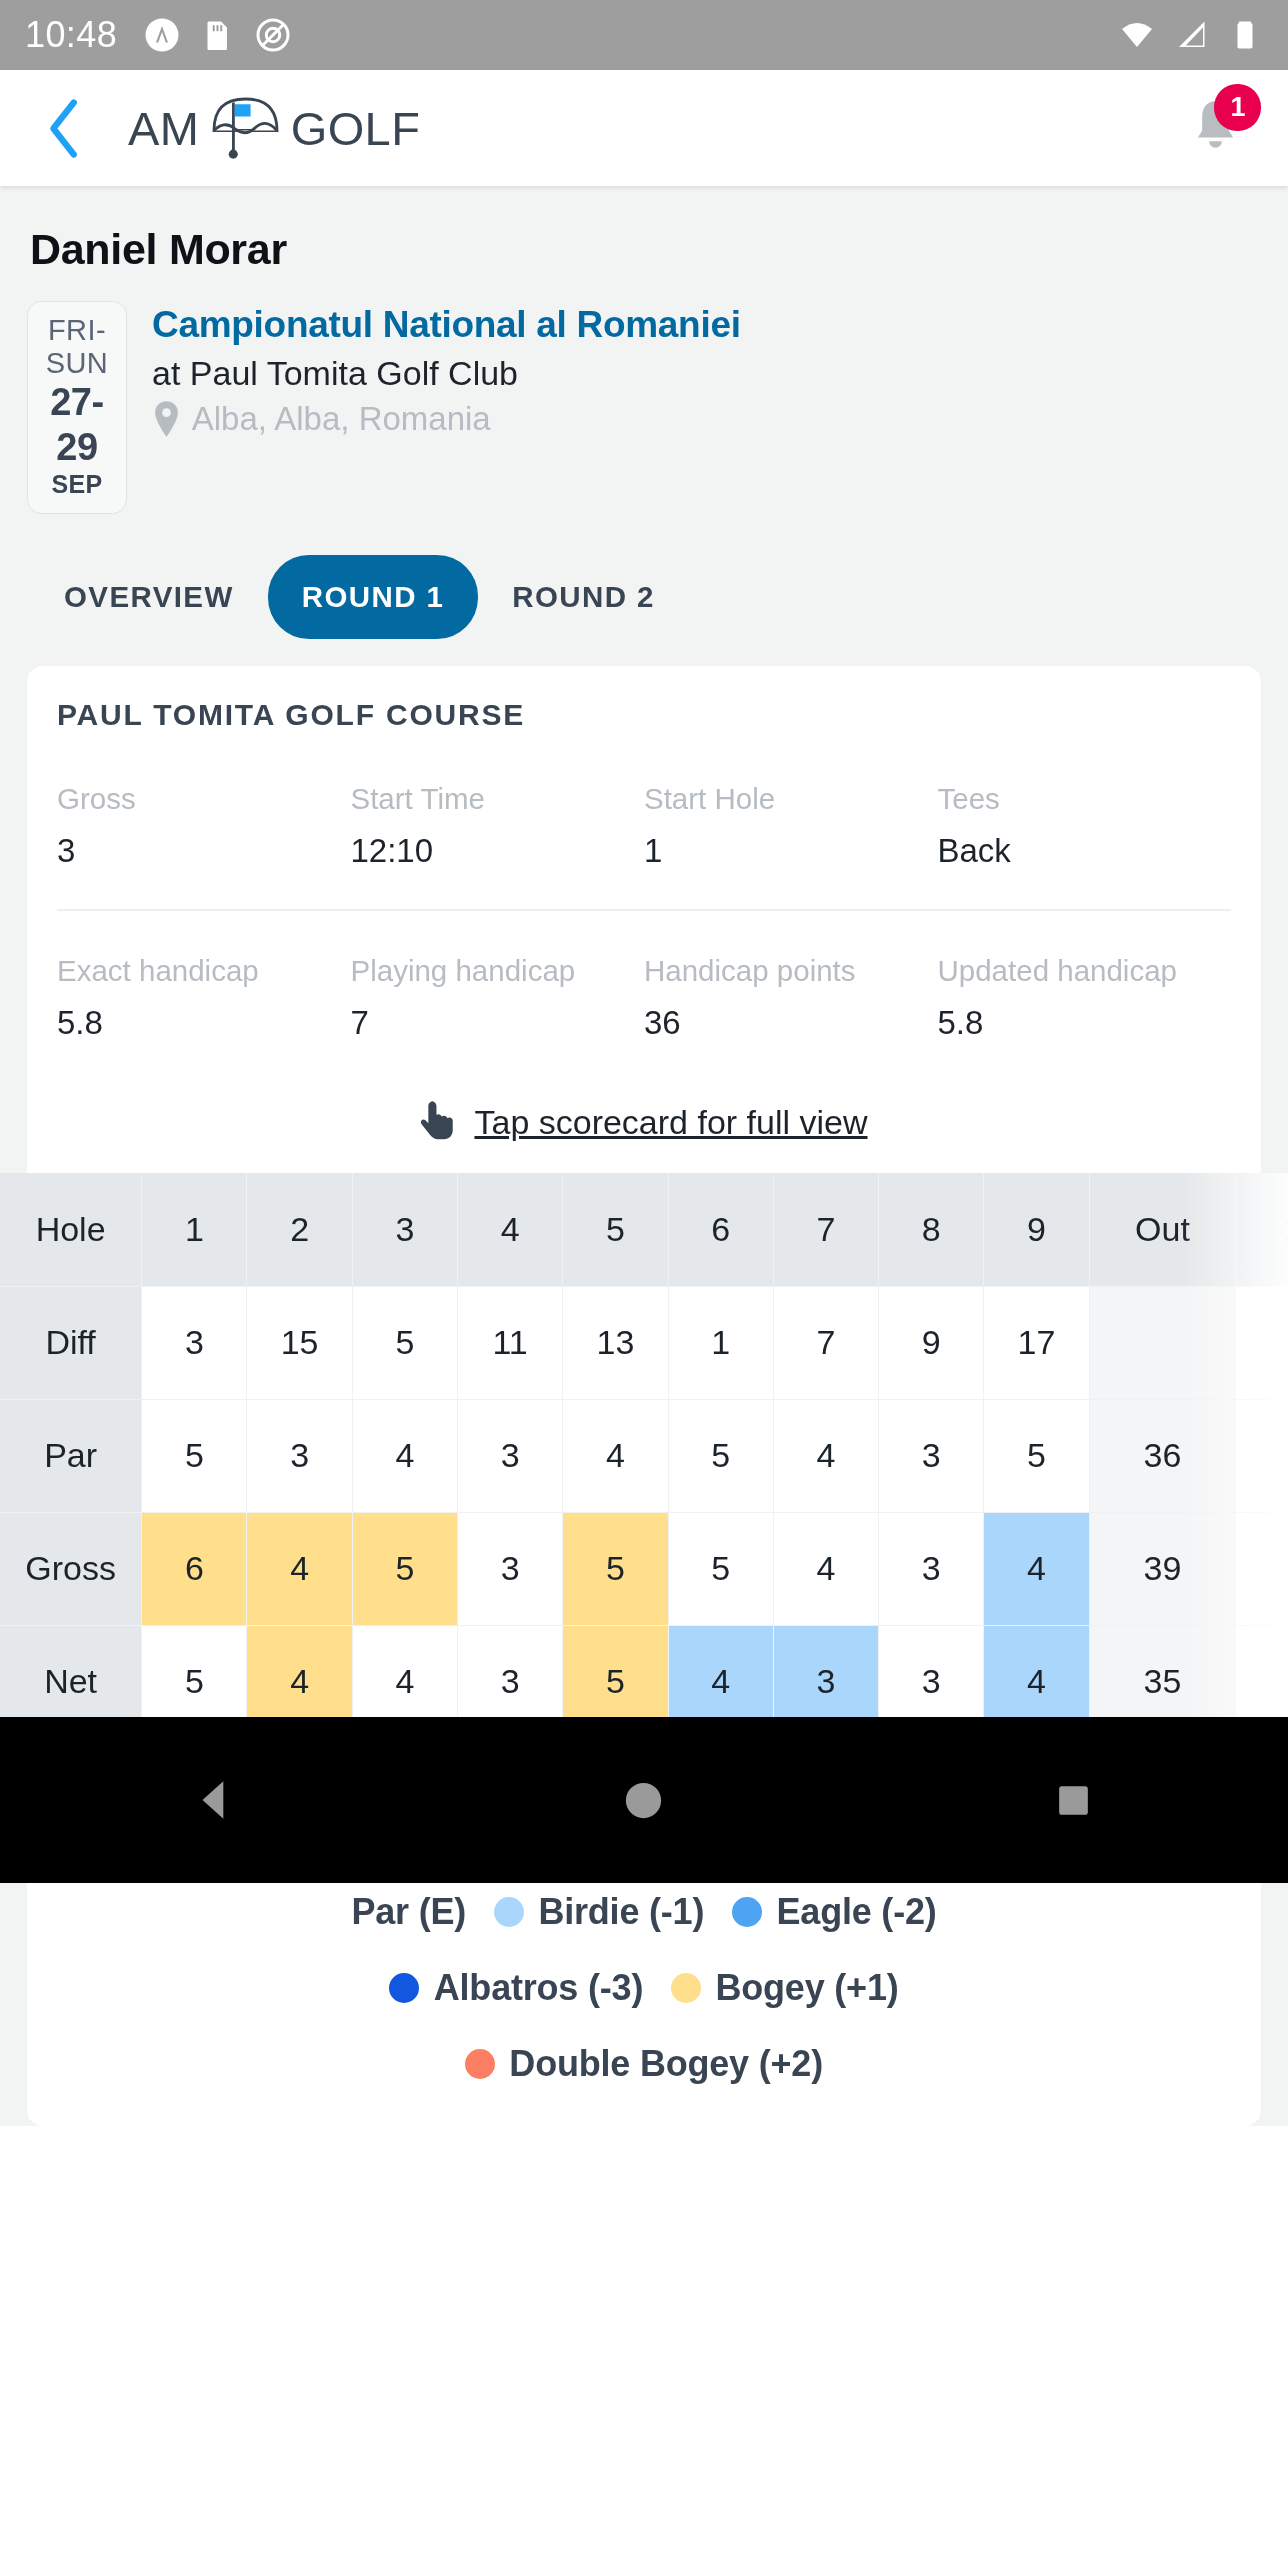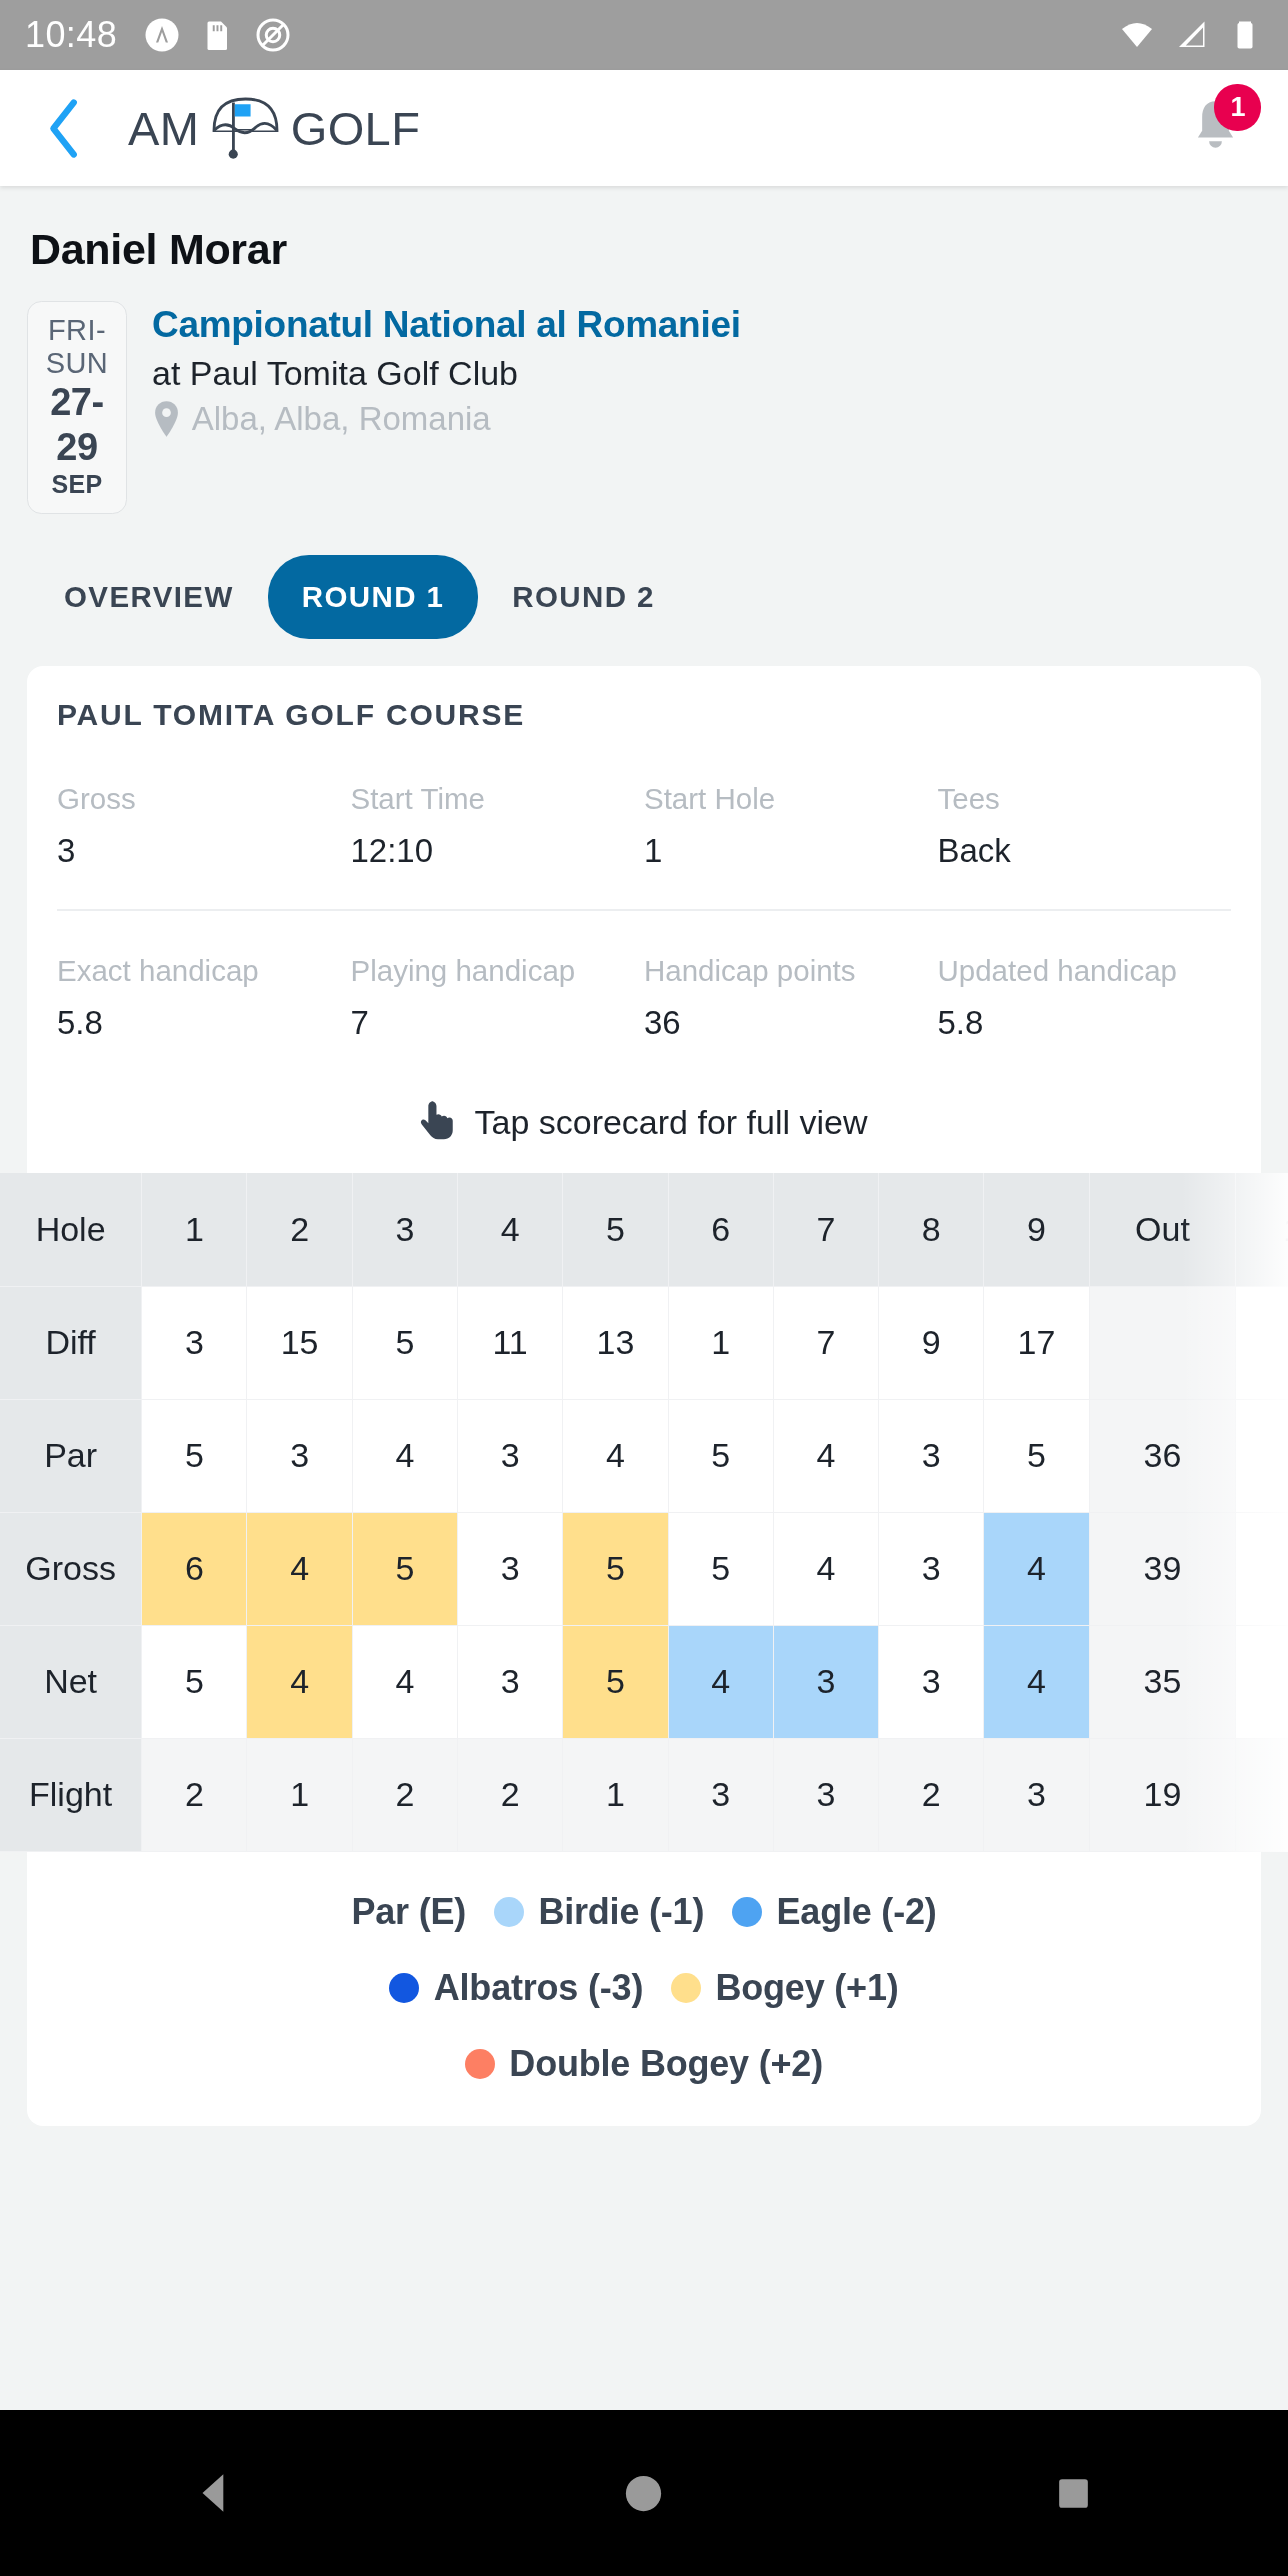--- a/index.html
+++ b/index.html
@@ -2,21 +2,21 @@
 <html style="font-size:14.3px"><head>
 <meta charset="utf-8">
 <style>
   * { box-sizing: border-box; margin: 0; padding: 0; }
   html, body {
     width: 1288px; height: 2576px;
     background: #ffffff;
     font-family: "Liberation Sans", sans-serif;
     overflow: hidden;
   }
-  .screen { width: 1288px; height: 2576px; position: relative; background: #f2f4f4; }
+  .screen { width: 1288px; height: 1883px; position: relative; background: #f2f4f4; }
 
   
   .statusbar {
     height: 70px; background: #9e9e9e; display: flex; align-items: center;
     padding: 0 25px; color: #ffffff;
   }
   .statusbar .clock { font-size: 36px; letter-spacing: 0.4px; font-weight: 400; }
   .statusbar .sb-icons-left { display: flex; align-items: center; gap: 19.7px; margin-left: 27px; }
   .statusbar .sb-icons-right { display: flex; align-items: center; gap: 18px; margin-left: auto; }
   .sb-ico { width: 36px; height: 36px; display: block; }
@@ -74,21 +74,21 @@
     padding: 32px 30px 27px 30px;
   }
   .card-title { font-size: 30px; font-weight: 700; letter-spacing: 1.8px; color: #3a4553; }
   .stat-grid { display: grid; grid-template-columns: 1fr 1fr 1fr 1fr; margin-top: 48px; }
   .stat-label { font-size: 29.5px; color: #b6bcc2; line-height: 1.28; }
   .stat-value { font-size: 33px; color: #1d232b; margin-top: 14.3px; }
   .divider { height: 1.8px; background: #eceef0; margin: 39px 0 0 0; }
   .stat-grid.second { margin-top: 41px; }
   .tap-hint {
     display: flex; align-items: center; justify-content: center; gap: 16px;
-    margin-top: 57px; font-size: 34px; color: #1d232b;
+    margin-top: 57px; font-size: 34px; color: #1d232b; text-decoration: underline;
   }
 
   
   .scorecard { width: 1288px; overflow: hidden; background: #fff; }
   table.sc { border-collapse: collapse; table-layout: fixed; width: 1369px; }
   table.sc td, table.sc th {
     height: 113px; text-align: center; font-size: 34px; color: #1d232b;
     border-right: 1.8px solid #f0f1f3; border-bottom: 1.8px solid #f0f1f3;
     font-weight: 400; padding: 0;
   }

